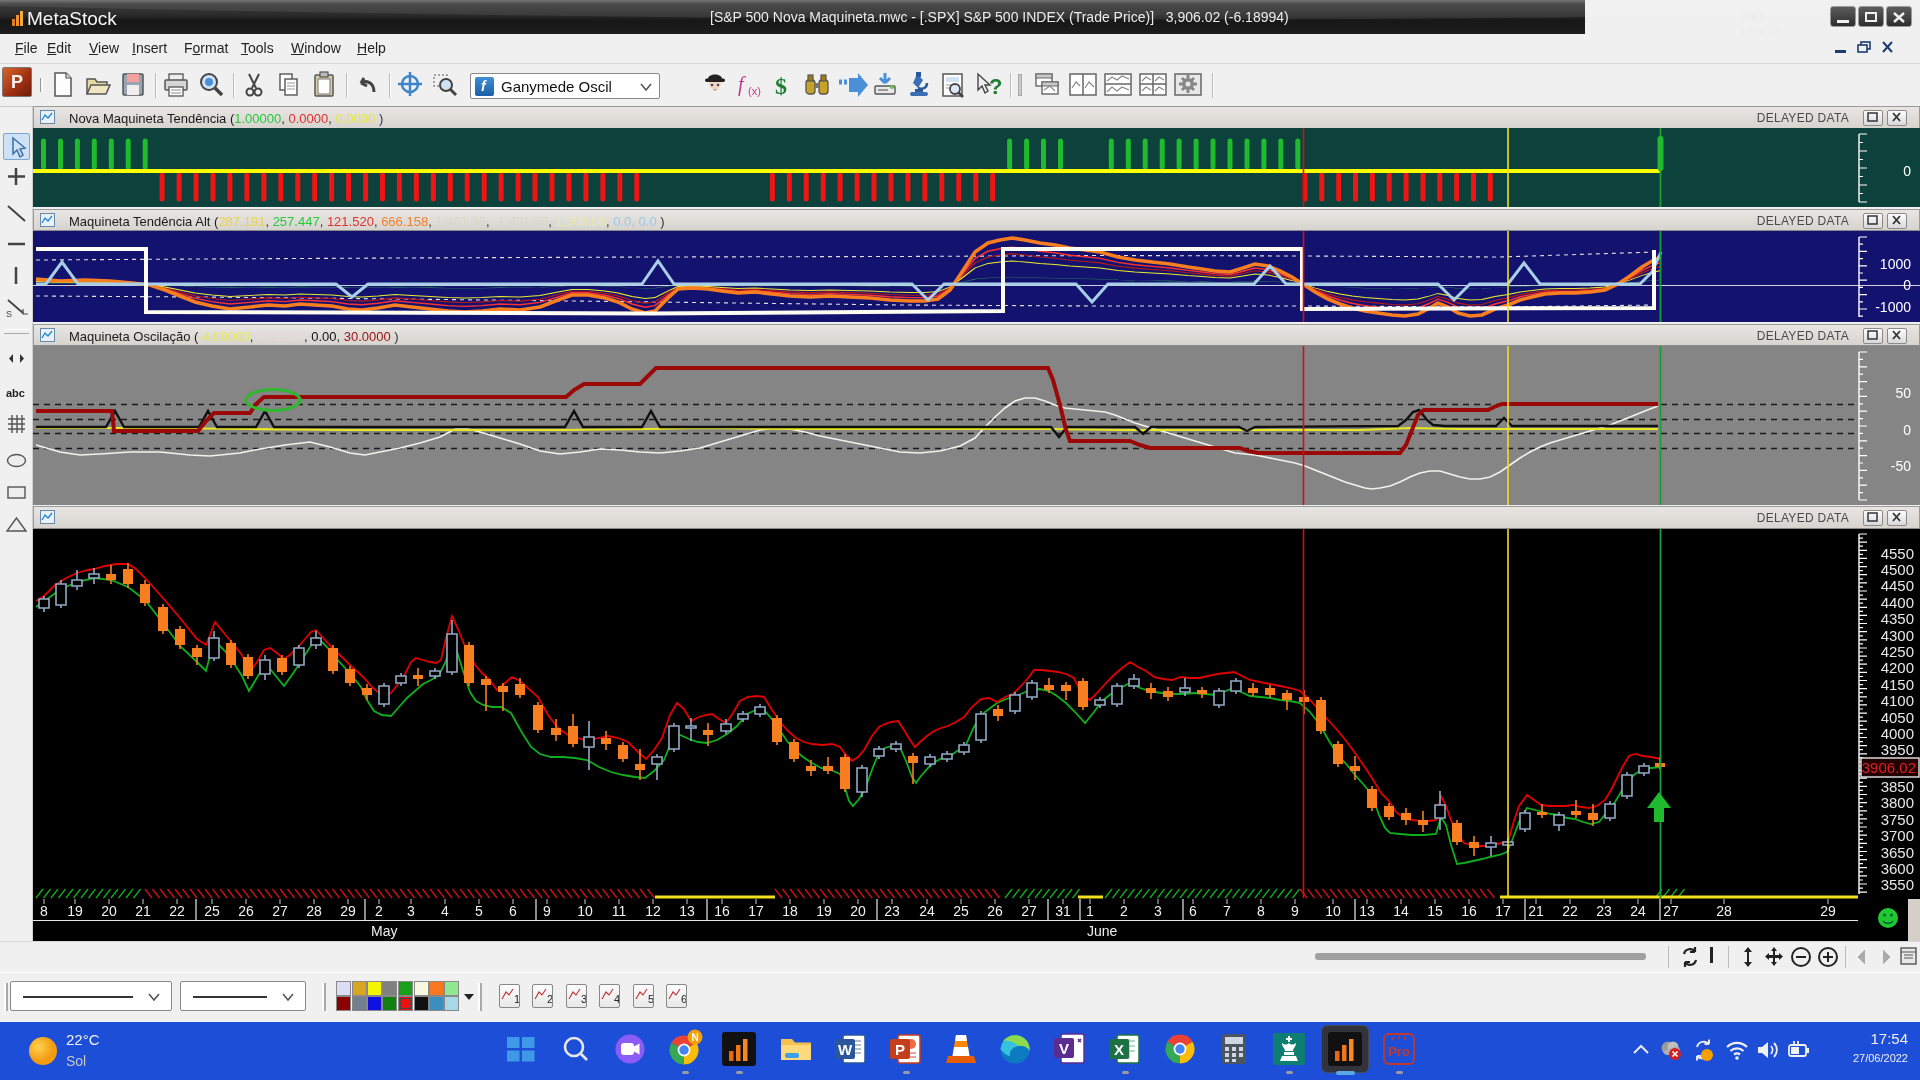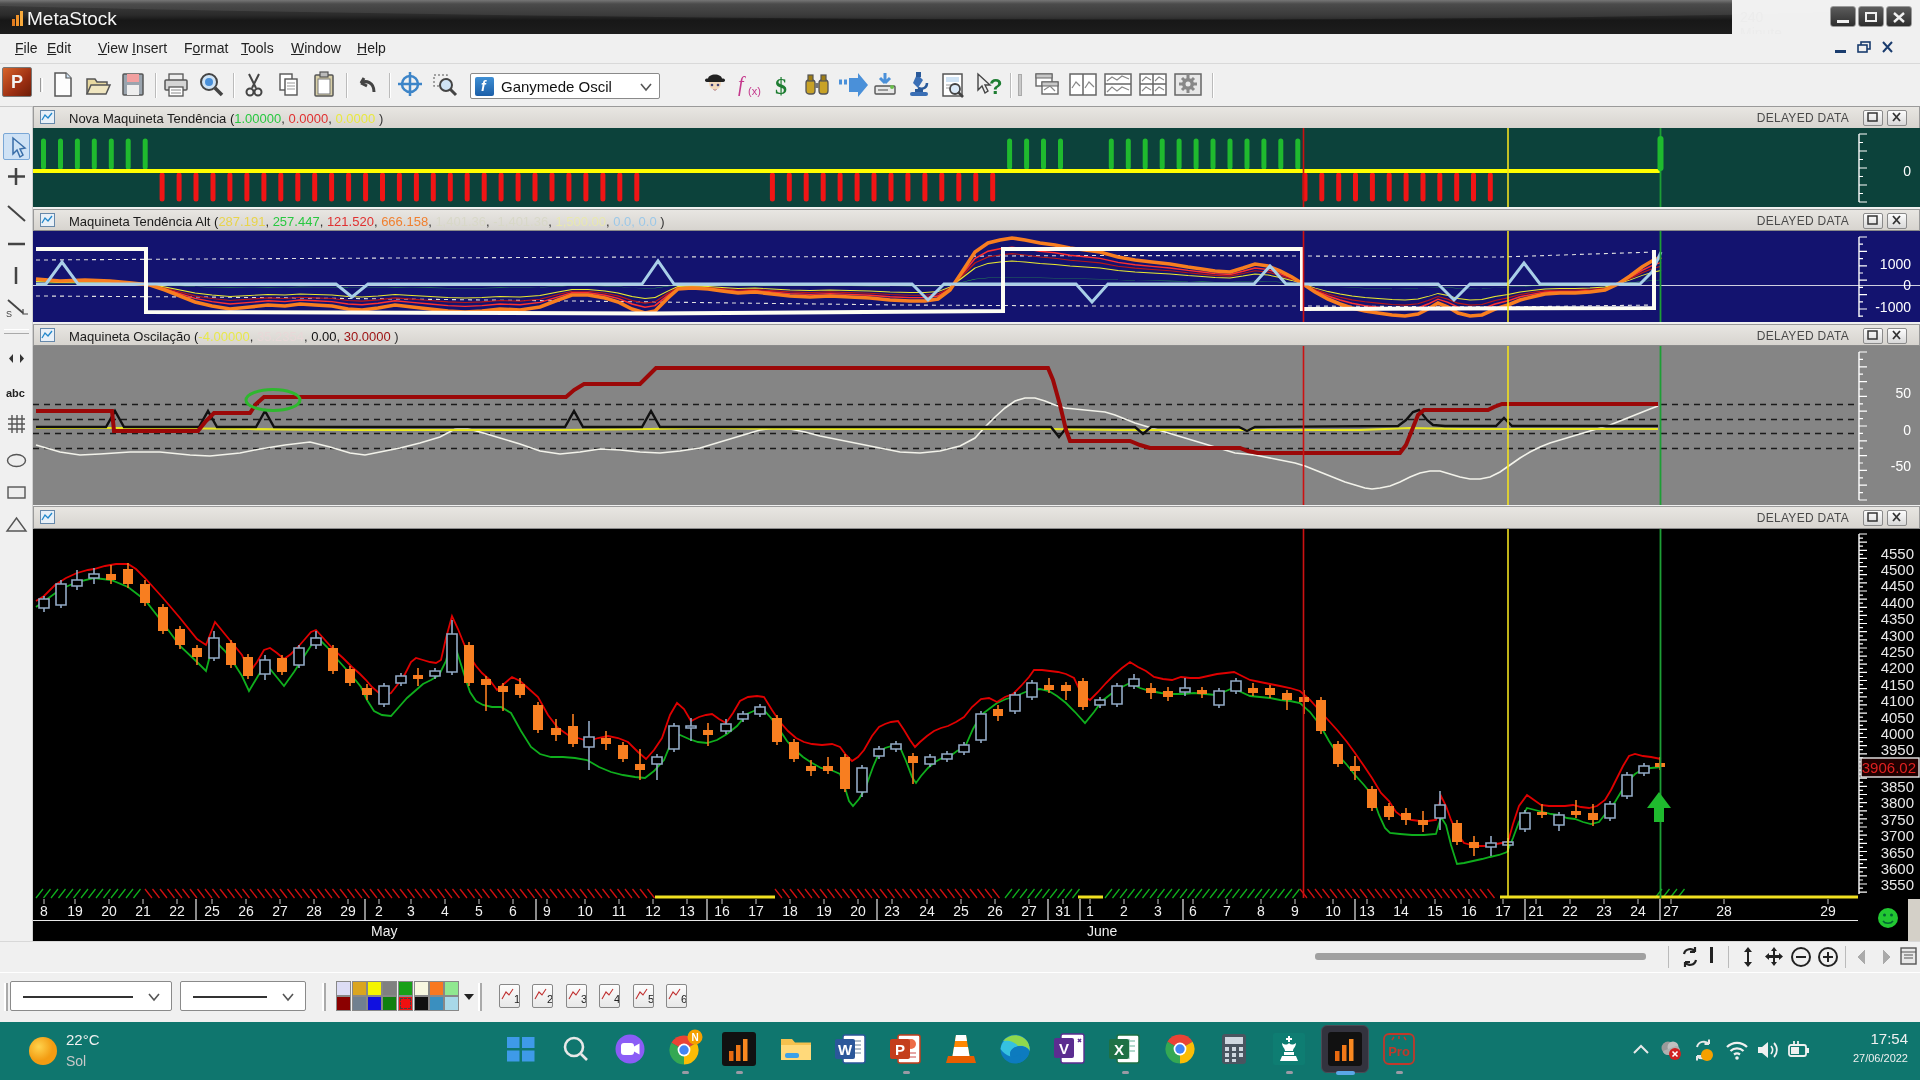--- a/index.html
+++ b/index.html
@@ -1,60 +1,61 @@
 <!DOCTYPE html>
 <html><head><meta charset="utf-8"><style>
 *{margin:0;padding:0;box-sizing:border-box;}
 html,body{width:1920px;height:1080px;overflow:hidden;background:#f0f0f0;
  font-family:"Liberation Sans",sans-serif;}
 .abs{position:absolute;}
-.titlebar{left:0;top:0;width:1732px;height:34px;
+.titlebar{left:0;top:0;width:1585px;height:34px;
  background:linear-gradient(180deg,#6a6a6a 0%,#3c3c3c 12%,#2a2a2a 45%,#171717 60%,#1d1d1d 100%);}
 .menubar{left:0;top:34px;width:1920px;height:30px;background:#f0f0f0;border-bottom:1px solid #d9d9d9;}
 .menuitem{position:absolute;top:6px;font-size:14px;color:#222;}
 .menuitem u{text-decoration:underline;}
 .toolbar{left:0;top:64px;width:1920px;height:43px;background:#f0f0f0;border-bottom:1px solid #c8c8c8;}
 .leftbar{left:0;top:107px;width:33px;height:838px;background:#f0f0f0;border-right:1px solid #d0d0d0;}
 .phead{font-size:13px;color:#1a1a1a;background:linear-gradient(180deg,#e8e6e2,#d7d4cf);
  border:1px solid #9a9a9a;border-bottom:1px solid #8a8a8a;}
 .delayed{position:absolute;right:70px;top:4px;font-size:12px;color:#4a4a4a;letter-spacing:0.3px;}
 .hbtn{position:absolute;top:3px;width:20px;height:16px;background:linear-gradient(180deg,#fdfdfd,#d8d8d8);
  border:1px solid #8a8a8a;border-radius:2px;font-size:9px;color:#333;text-align:center;line-height:14px;}
-.taskbar{left:0;top:1022px;width:1920px;height:58px;background:#0f766e;}
+.taskbar{left:0;top:1022px;width:1920px;height:58px;background:#1d4ed8;}
 .combo{position:absolute;background:#fff;border:1px solid #8a8a8a;border-radius:2px;}
 .tbtn{position:absolute;}
 </style></head><body>
 
 <div class="abs titlebar">
 <svg class="abs" style="left:0;top:0" width="1920" height="34">
       <path d="M0,0 H1920 V10 C1400,26 600,20 0,6 Z" fill="#ffffff" opacity="0.08"></path>
     </svg>
 <svg class="abs" style="left:10px;top:7px" width="180" height="24">
       <rect x="2" y="12" width="3" height="7" fill="#e07b1f"></rect>
       <rect x="6" y="8" width="3" height="11" fill="#f0932a"></rect>
       <rect x="10" y="4" width="3" height="15" fill="#f7a93b"></rect>
       <text x="17" y="18" font-size="19" fill="#f5f5f5" font-family="Liberation Sans,sans-serif">MetaStock</text>
     </svg>
+<div class="abs" style="left:710px;top:9px;font-size:14px;color:#ececec;">[S&amp;P 500 Nova Maquineta.mwc - [.SPX] S&amp;P 500 INDEX (Trade Price)]&nbsp;&nbsp; 3,906.02 (-6.18994)</div>
 <div class="abs" style="left:1740px;top:9px;font-size:14px;color:#ececec;">240 Minute</div>
 <div class="abs" style="left:1830px;top:6px;width:26px;height:21px;border:1px solid #9a9a9a;border-radius:3px;background:linear-gradient(180deg,#5c5c5c,#2e2e2e);">
 <div class="abs" style="left:6px;top:13px;width:12px;height:3px;background:#f0f0f0;"></div>
 </div>
 <div class="abs" style="left:1858px;top:6px;width:26px;height:21px;border:1px solid #9a9a9a;border-radius:3px;background:linear-gradient(180deg,#5c5c5c,#2e2e2e);">
 <div class="abs" style="left:6px;top:5px;width:12px;height:10px;border:2px solid #f0f0f0;"></div>
 </div>
 <div class="abs" style="left:1886px;top:6px;width:26px;height:21px;border:1px solid #9a9a9a;border-radius:3px;background:linear-gradient(180deg,#5c5c5c,#2e2e2e);">
 <svg class="abs" style="left:5px;top:4px" width="14" height="13">
         <path d="M2,2 L12,11 M12,2 L2,11" stroke="#f0f0f0" stroke-width="2.4"></path>
       </svg>
 </div>
 </div>
 <div class="abs menubar">
 <div class="menuitem" style="left:15px;"><u>F</u>ile</div>
 <div class="menuitem" style="left:47px;"><u>E</u>dit</div>
-<div class="menuitem" style="left:98px;"><u>V</u>iew</div>
+<div class="menuitem" style="left:89px;"><u>V</u>iew</div>
 <div class="menuitem" style="left:132px;"><u>I</u>nsert</div>
 <div class="menuitem" style="left:184px;">F<u>o</u>rmat</div>
 <div class="menuitem" style="left:241px;"><u>T</u>ools</div>
 <div class="menuitem" style="left:291px;"><u>W</u>indow</div>
 <div class="menuitem" style="left:357px;"><u>H</u>elp</div>
 <div class="abs" style="left:1830px;top:5px;width:22px;height:18px;text-align:center;"><svg width="20" height="16">
         <rect x="4" y="11" width="11" height="3" fill="#1a3c6e"></rect>
       </svg></div>
 <div class="abs" style="left:1854px;top:5px;width:22px;height:18px;"><svg width="20" height="16">
         <rect x="7" y="3" width="9" height="7" fill="none" stroke="#1a3c6e" stroke-width="1.6"></rect>

